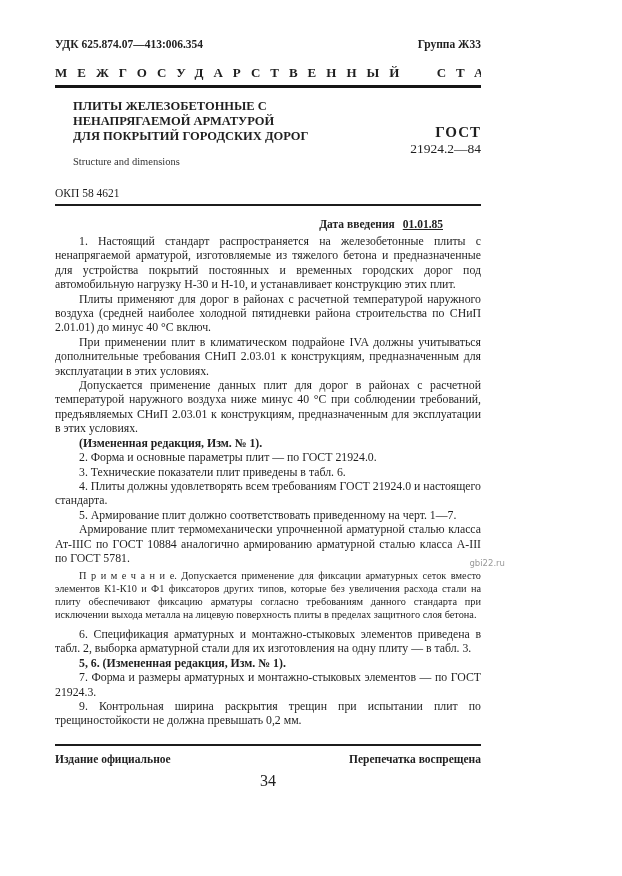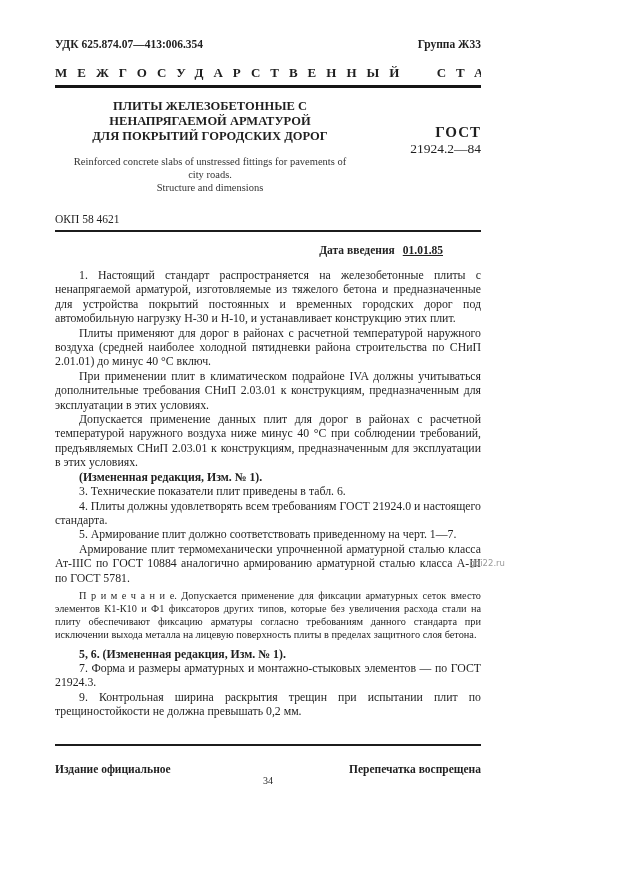--- a/index.html
+++ b/index.html
@@ -38,21 +38,21 @@
   .rule-thick {
     margin-top: 4px;
     border-top: 3px solid #151515;
   }
   .title-area {
     display: flex;
     margin-top: 11px;
   }
   .title-left {
     flex: 1;
-    text-align: center;
+    text-align: left;
     padding-left: 18px;
     padding-right: 6px;
   }
   .doc-title {
     font-weight: bold;
     font-size: 12.5px;
     line-height: 15px;
   }
   .subtitle {
     font-weight: bold;
@@ -93,21 +93,21 @@
     text-align: right;
     padding-right: 38px;
     font-weight: bold;
     font-size: 11.5px;
   }
   .date-value {
     margin-left: 8px;
     text-decoration: underline;
   }
   .body-text {
-    margin-top: 12px;
+    margin-top: 4px;
     font-size: 11.8px;
     line-height: 14.4px;
     text-align: justify;
     font-family: Liberation Serif, serif;
   }
   .body-text p {
     margin: 0;
     text-indent: 24px;
   }
   .body-text p.bold { font-weight: bold; }
@@ -120,25 +120,26 @@
     position: absolute;
     left: 55px; right: 27px;
     top: 744px;
     border-top: 2px solid #1c1c1c;
   }
   .footer-row {
     display: flex;
     justify-content: space-between;
     font-weight: bold;
     font-size: 11.5px;
-    padding-top: 17px;
+    padding-top: 7px;
   }
   .page-number {
     text-align: center;
-    font-size: 10px;
+    font-size: 16px;
+    margin-top: 7px;
   }
   .watermark {
     position: absolute;
     top: 558px;
     right: 3px;
     font-family: "DejaVu Sans", sans-serif;
     font-size: 8.5px;
     color: #999;
   }
 </style>
@@ -157,21 +158,20 @@
 
     <div class="rule-thick"></div>
 
     <div class="title-area">
       <div class="title-left">
         <div class="doc-title">
           <div>ПЛИТЫ ЖЕЛЕЗОБЕТОННЫЕ С НЕНАПРЯГАЕМОЙ АРМАТУРОЙ</div>
           <div>ДЛЯ ПОКРЫТИЙ ГОРОДСКИХ ДОРОГ</div>
         </div>
         <div class="title-en">
-          <div>Reinforced concrete slabs of unstressed fittings for pavements of city roads.</div>
           <div>Structure and dimensions</div>
         </div>
       </div>
       <div class="gost-block">
         <div class="gost-label">ГОСТ</div>
         <div class="gost-number">21924.2—84</div>
       </div>
     </div>
 
     <div class="okp-line">ОКП 58 4621</div>
@@ -181,25 +181,27 @@
     <div class="date-line">
       <span>Дата введения</span><span class="date-value">01.01.85</span>
     </div>
 
     <div class="body-text">
       <p>1. Настоящий стандарт распространяется на железобетонные плиты с ненапрягаемой арматурой, изготовляемые из тяжелого бетона и предназначенные для устройства покрытий постоянных и временных городских дорог под автомобильную нагрузку Н-30 и Н-10, и устанавливает конструкцию этих плит.</p>
       <p>Плиты применяют для дорог в районах с расчетной температурой наружного воздуха (средней наиболее холодной пятидневки района строительства по СНиП 2.01.01) до минус 40 °С включ.</p>
       <p>При применении плит в климатическом подрайоне IVA должны учитываться дополнительные требования СНиП 2.03.01 к конструкциям, предназначенным для эксплуатации в этих условиях.</p>
       <p>Допускается применение данных плит для дорог в районах с расчетной температурой наружного воздуха ниже минус 40 °С при соблюдении требований, предъявляемых СНиП 2.03.01 к конструкциям, предназначенным для эксплуатации в этих условиях.</p>
       <p class="bold">(Измененная редакция, Изм. № 1).</p>
+      <p>2. Форма и основные параметры плит — по ГОСТ 21924.0.</p>
       <p>3. Технические показатели плит приведены в табл. 6.</p>
       <p>4. Плиты должны удовлетворять всем требованиям ГОСТ 21924.0 и настоящего стандарта.</p>
       <p>5. Армирование плит должно соответствовать приведенному на черт. 1—7.</p>
       <p>Армирование плит термомеханически упрочненной арматурной сталью класса Ат-IIIС по ГОСТ 10884 аналогично армированию арматурной сталью класса А-III по ГОСТ 5781.</p>
       <p class="note">П р и м е ч а н и е. Допускается применение для фиксации арматурных сеток вместо элементов К1-К10 и Ф1 фиксаторов других типов, которые без увеличения расхода стали на плиту обеспечивают фиксацию арматуры согласно требованиям данного стандарта при исключении выхода металла на лицевую поверхность плиты в пределах защитного слоя бетона.</p>
+      <p>6. Спецификация арматурных и монтажно-стыковых элементов приведена в табл. 2, выборка арматурной стали для их изготовления на одну плиту — в табл. 3.</p>
       <p class="bold">5, 6. (Измененная редакция, Изм. № 1).</p>
       <p>7. Форма и размеры арматурных и монтажно-стыковых элементов — по ГОСТ 21924.3.</p>
       <p>9. Контрольная ширина раскрытия трещин при испытании плит по трещиностойкости не должна превышать 0,2 мм.</p>
     </div>
   </div>
 
   <div class="footer">
     <div class="footer-row">
       <span>Издание официальное</span>
       <span>Перепечатка воспрещена</span>

